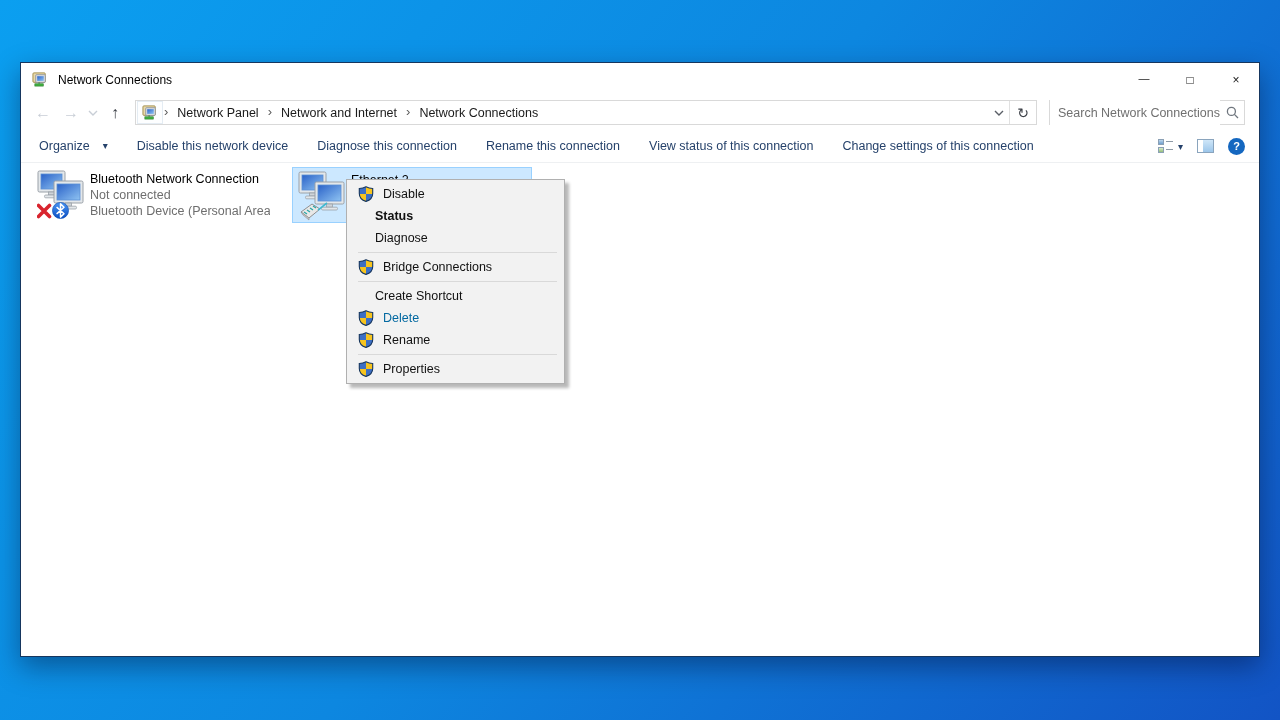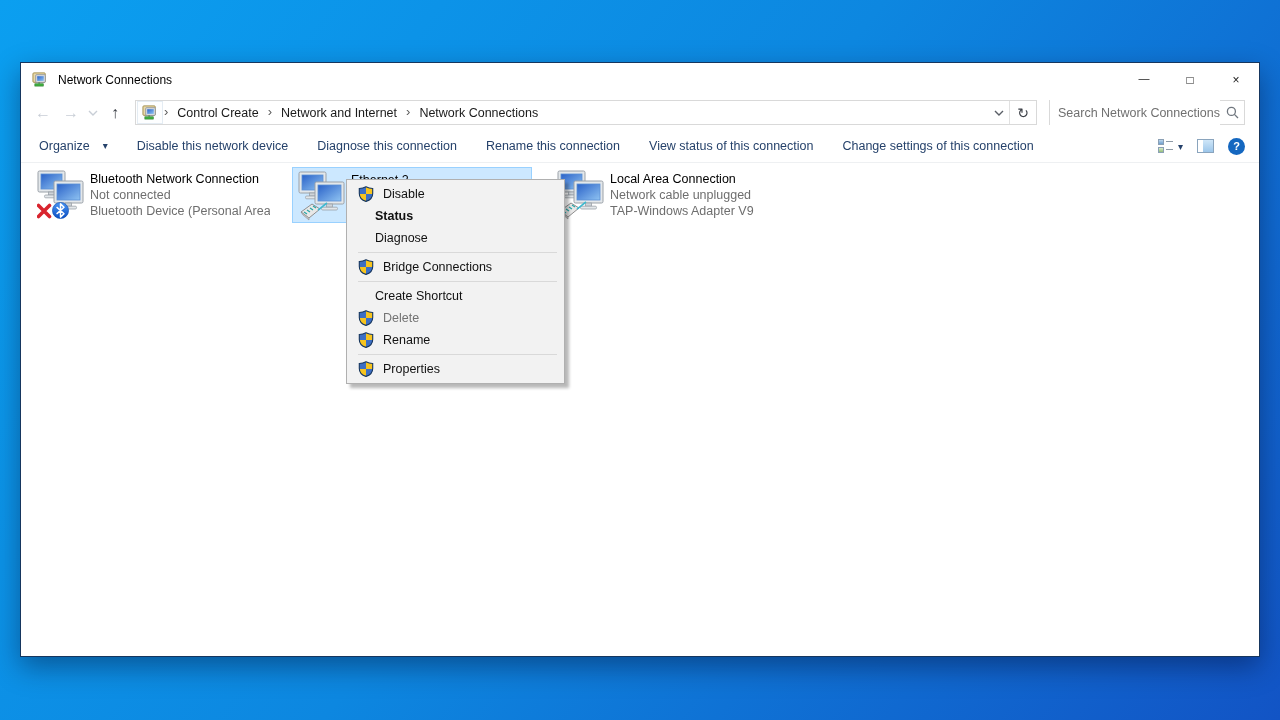--- a/index.html
+++ b/index.html
@@ -85,21 +85,21 @@
   
   .ctx-menu {
     position:absolute; left:325px; top:116px; width:219px; background:#f2f2f2;
     border:1px solid #b0b0b0; box-shadow:4px 4px 3px rgba(0,0,0,.28); padding:3px 0; z-index:20;
   }
   .ctx-item { height:22px; display:flex; align-items:center; font-size:12.5px; color:#111; }
   .ctx-ico { width:16px; height:16px; margin-left:11px; flex:0 0 auto; }
   .ctx-label { margin-left:9px; white-space:nowrap; }
   .ctx-item.no-ico .ctx-label { margin-left:28px; }
   .ctx-item.bold .ctx-label { font-weight:bold; }
-  .ctx-item.disabled .ctx-label { color:#737373; }
+  .ctx-item.disabled .ctx-label { color:#0369a1; }
   .ctx-sep { height:1px; background:#d9d9d9; margin:3px 7px 3px 11px; }
 
   
   .statusbar {
     position:absolute; left:0; bottom:0; right:0; height:29px; background:#fff; border-top:1px solid #eef0f2;
     display:flex; align-items:center; font-size:12px; color:#26426b;
   }
   .sb-text { margin-left:18px; }
   .sb-vsep { width:1px; height:16px; background:#e2e2e2; margin:0 12px; }
   .sb-right { position:absolute; right:12px; display:flex; align-items:center; gap:6px; }
@@ -212,21 +212,21 @@
         <span>↑</span>
       </div>
 
     <div class="addressbar">
       <div class="addr-icon-btn">
         <svg width="17" height="17">
             <use href="#sym-netfolder"></use>
           </svg>
       </div>
       <span class="crumb-sep">›</span>
-      <span class="crumb">Control Create</span>
+      <span class="crumb">Network Panel</span>
       <span class="crumb-sep">›</span>
       <span class="crumb">Network and Internet</span>
       <span class="crumb-sep">›</span>
       <span class="crumb">Network Connections</span>
       <span class="addr-spacer"></span>
       <div class="addr-dd">
         <svg width="10" height="6">
             <polyline points="1,1 5,5 9,1" fill="none" stroke="#5a5f66" stroke-width="1.4"></polyline>
           </svg>
       </div>
@@ -302,35 +302,20 @@
           <svg width="30" height="20" viewBox="0 0 30 20" x="0" y="30">
               <use href="#sym-rj45"></use>
             </svg>
         </svg>
       </div>
       <div class="tile-text">
         <div class="t-title">Ethernet 2</div>
       </div>
     </div>
 
-    <div class="tile" style="left:531px">
-      <div class="tile-icon">
-        <svg width="49" height="50" viewBox="0 0 49 50">
-          <use href="#sym-monitors"></use>
-          <svg width="30" height="20" viewBox="0 0 30 20" x="0" y="30">
-              <use href="#sym-rj45"></use>
-            </svg>
-        </svg>
-      </div>
-      <div class="tile-text">
-        <div class="t-title">Local Area Connection</div>
-        <div class="t-sub">Network cable unplugged</div>
-        <div class="t-sub">TAP-Windows Adapter V9</div>
-      </div>
-    </div>
   </div>
 
   <div class="ctx-menu">
     <div class="ctx-item">
       <svg class="ctx-ico">
           <use href="#sym-shield"></use>
         </svg>
       <span class="ctx-label">Disable</span>
     </div>
     <div class="ctx-item bold no-ico">

